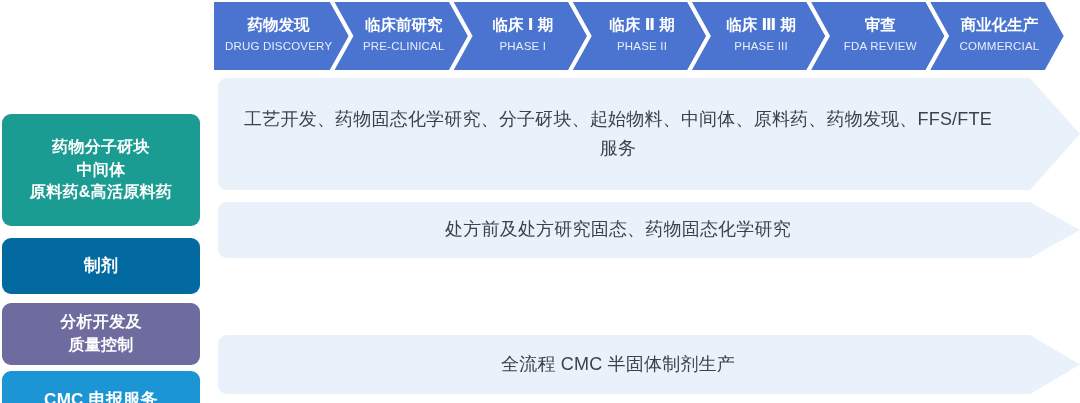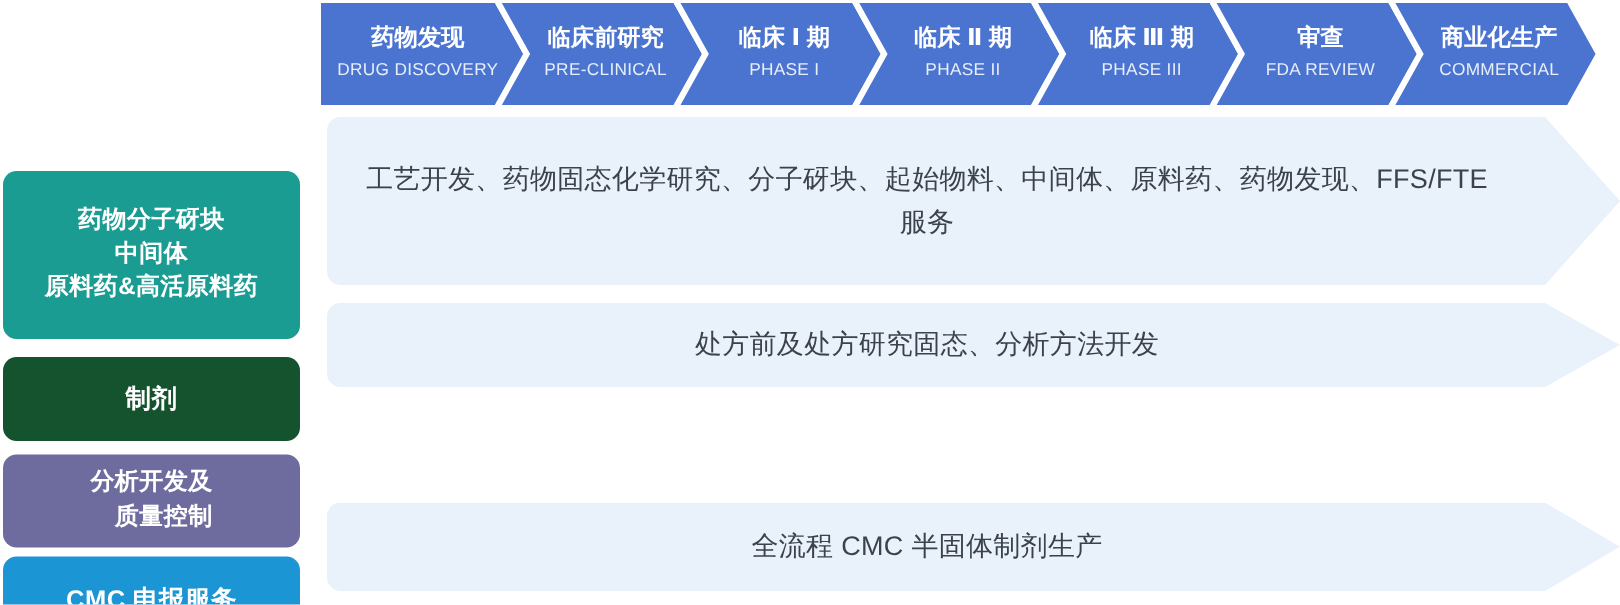--- a/index.html
+++ b/index.html
@@ -67,21 +67,21 @@
     text-align: center;
     box-sizing: border-box;
     color: #ffffff;
     font-weight: 700;
     line-height: 1.42;
     letter-spacing: 0.3px;
     padding: 0 4px;
     margin-top: 36px;
   }
   .cat.t3 { font-size: 16px; }
-  .cat.t2 { font-size: 16px; text-align: right; }
+  .cat.t2 { font-size: 16px; }
   .cat.t1 { font-size: 17px; }
 
   
   .content {
     position: absolute;
     left: 218px;
     top: 0;
     width: 862px;
     height: 100%;
   }
@@ -143,28 +143,28 @@
     </div>
     <div class="content">
       <svg width="862" height="112" viewBox="0 0 862 112" xmlns="http://www.w3.org/2000/svg">
         <path d="M9,0 H812 L862,56 L812,112 H9 A9,9 0 0 1 0,103 V9 A9,9 0 0 1 9,0 Z" fill="#e9f1fb"></path>
       </svg>
       <div class="content-text">工艺开发、药物固态化学研究、分子砑块、起始物料、中间体、原料药、药物发现、FFS/FTE 服务</div>
     </div>
   </div>
 
   <div class="row" style="top:124px; height:56px;">
-    <div class="cat t1" style="background: #14532d;">
+    <div class="cat t1" style="background: #0369a1;">
       <span>制剂</span>
     </div>
     <div class="content">
       <svg width="862" height="56" viewBox="0 0 862 56" xmlns="http://www.w3.org/2000/svg">
         <path d="M9,0 H812 L862,28 L812,56 H9 A9,9 0 0 1 0,47 V9 A9,9 0 0 1 9,0 Z" fill="#e9f1fb"></path>
       </svg>
-      <div class="content-text">处方前及处方研究固态、分析方法开发</div>
+      <div class="content-text">处方前及处方研究固态、药物固态化学研究</div>
     </div>
   </div>
 
   <div class="row" style="top:189px; height:62px;">
     <div class="cat t2" style="background: rgb(110, 107, 158);">
       <span>分析开发及<br>质量控制</span>
     </div>
   </div>
 
   <div class="row" style="top:257px; height:59px;padding-left:47px;">

